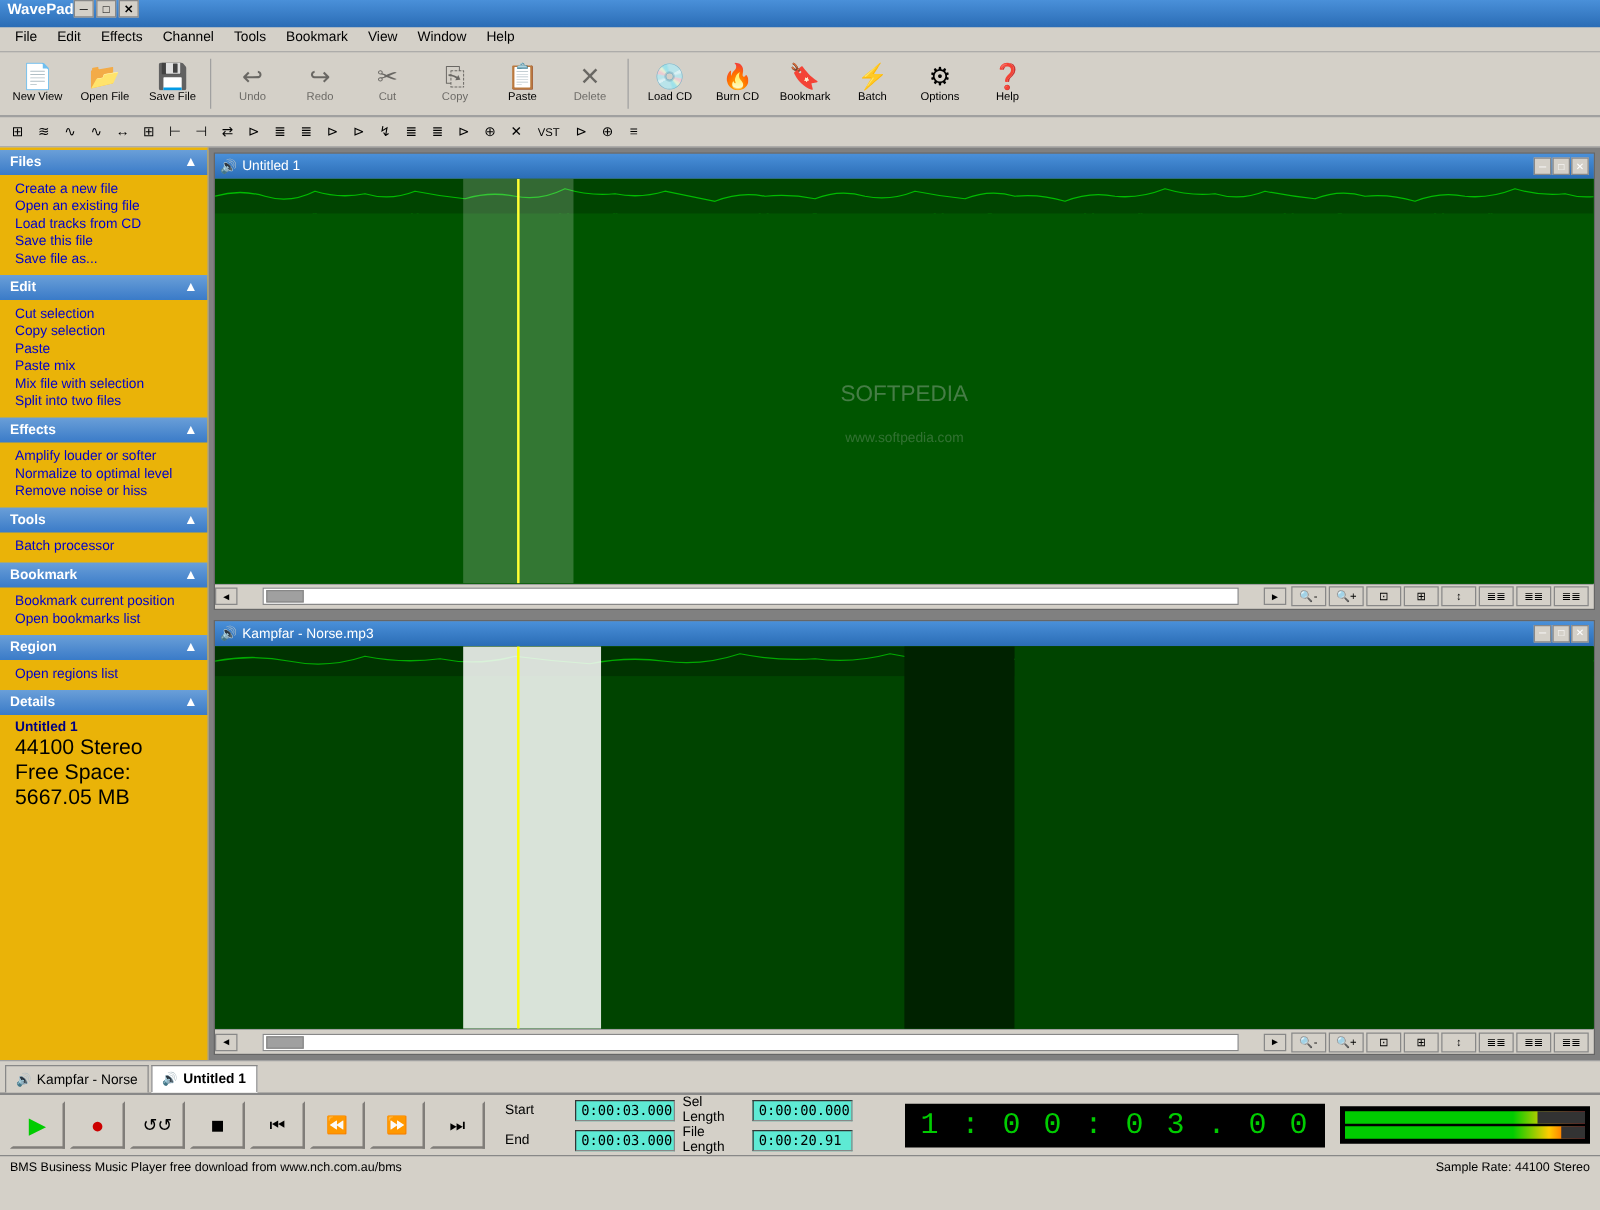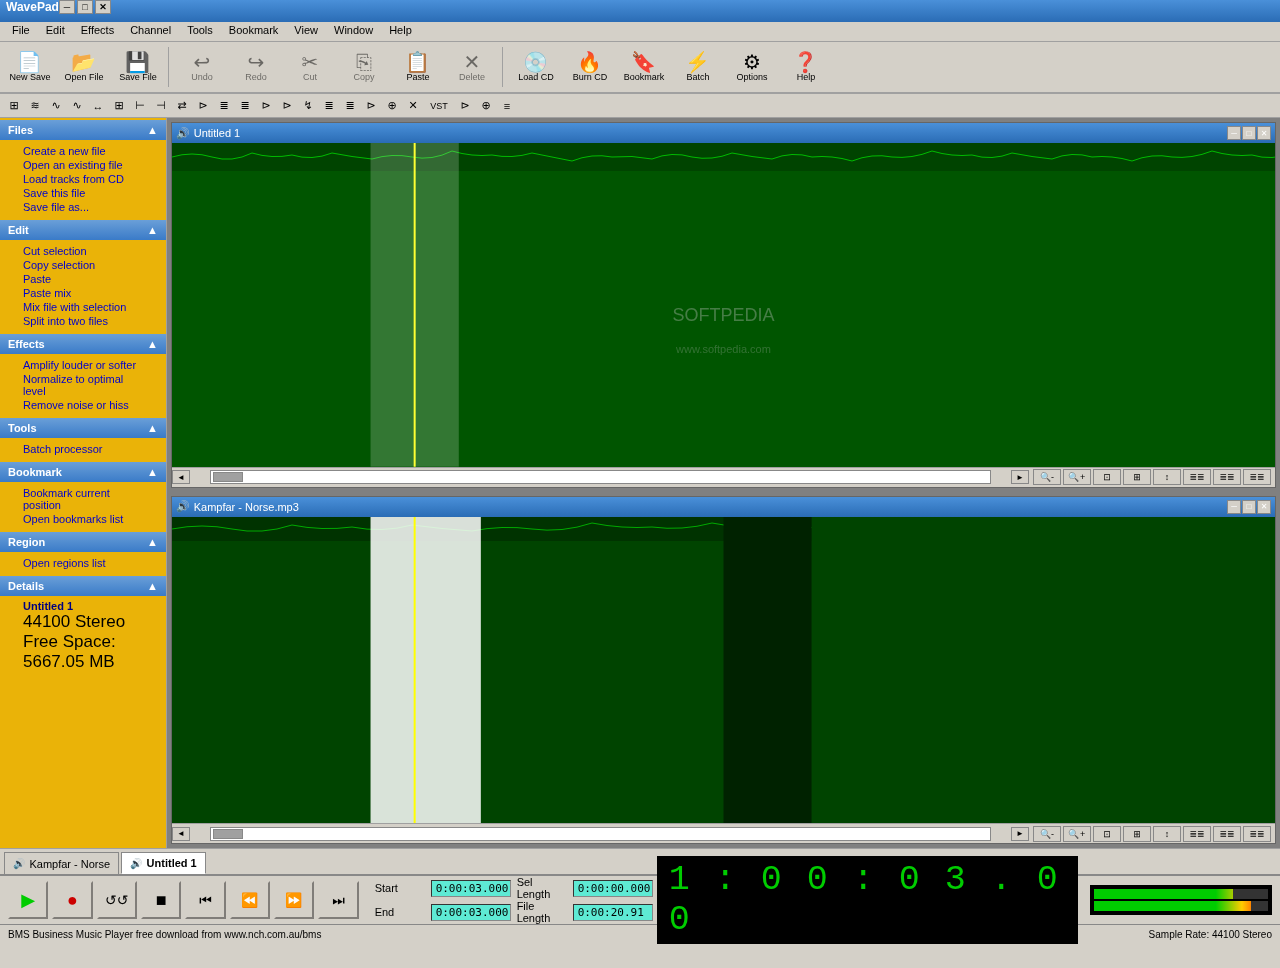--- a/index.html
+++ b/index.html
@@ -94,21 +94,21 @@
       padding: 4px 8px;
       font-weight: bold;
       font-size: 11px;
       display: flex;
       align-items: center;
       justify-content: space-between;
       cursor: pointer;
       margin-top: 2px;
     }
     .sidebar-section-content {
-      padding: 4px 23px;
+      padding: 4px 12px;
     }
     .sidebar-link {
       display: block;
       color: #0000cc;
       text-decoration: none;
       padding: 1px 0;
       cursor: pointer;
       font-size: 11px;
     }
 
@@ -260,21 +260,21 @@
       gap: 6px;
       font-size: 11px;
     }
     .time-label { width: 50px; color: #000; }
     .time-value {
       width: 80px; background: #5eead4; border: 1px inset #888;
       padding: 1px 4px; font-size: 11px; font-family: monospace;
     }
     .time-display {
       font-family: 'Courier New', monospace;
-      font-size: 35px;
+      font-size: 24px;
       color: #00cc00;
       background: #000;
       padding: 4px 12px;
       margin-left: auto;
       letter-spacing: 2px;
     }
 
     
     .vu-meter {
       width: 200px;
@@ -339,21 +339,21 @@
   <span class="menu-item">Tools</span>
   <span class="menu-item">Bookmark</span>
   <span class="menu-item">View</span>
   <span class="menu-item">Window</span>
   <span class="menu-item">Help</span>
 </div>
 
 <div id="toolbar">
   <div class="toolbar-btn">
     <span class="tb-icon">📄</span>
-    <span>New Save</span>
+    <span>New View</span>
   </div>
   <div class="toolbar-btn">
     <span class="tb-icon">📂</span>
     <span>Open File</span>
   </div>
   <div class="toolbar-btn">
     <span class="tb-icon">💾</span>
     <span>Save File</span>
   </div>
   <div class="toolbar-separator"></div>

